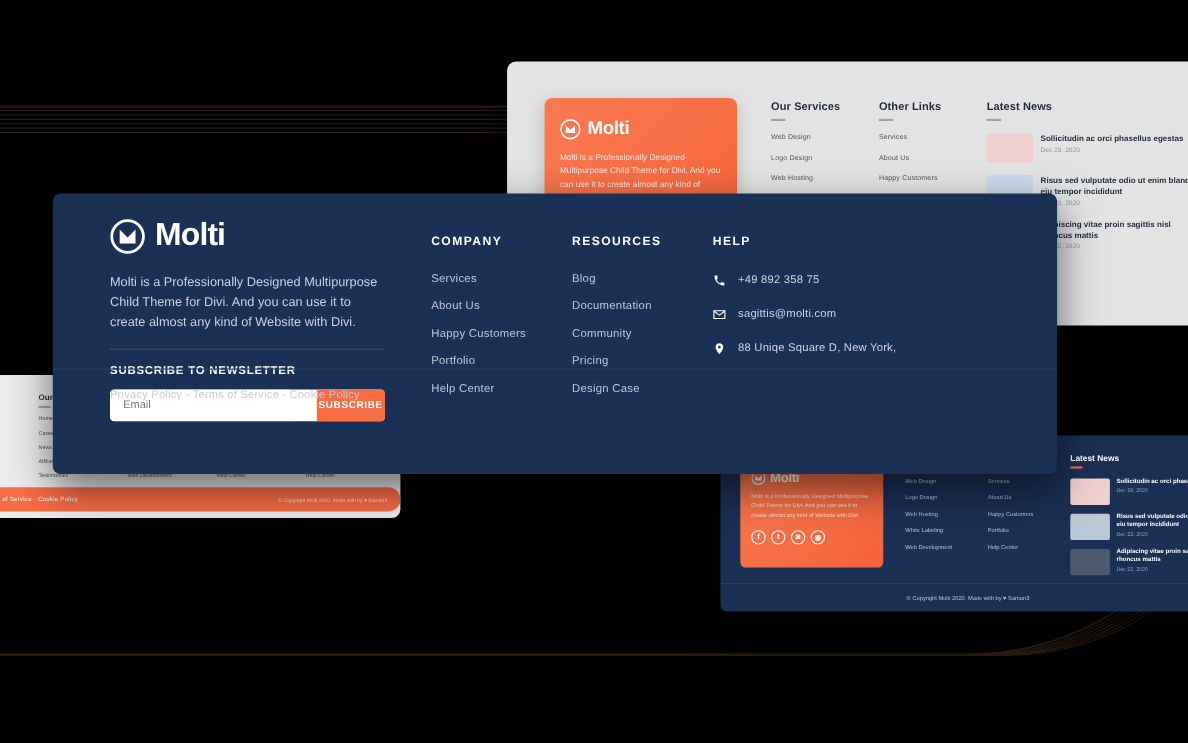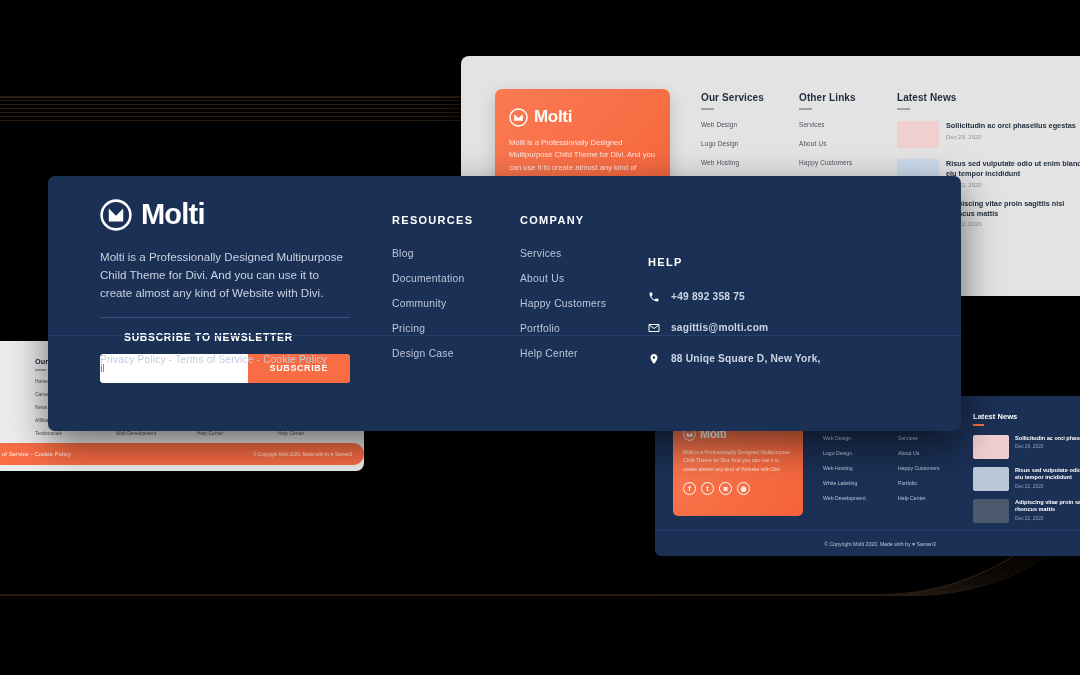--- a/index.html
+++ b/index.html
@@ -60,36 +60,36 @@
     left: 48px; top: 176px; width: 913px; height: 255px;
     background: #1b3055; border-radius: 7px;
   }
   .main-body { position: relative; padding: 24px 0 0 0; height: 207px; }
   .main-left { position: absolute; left: 52px; top: 22px; width: 250px; }
   .m-logo { display: flex; align-items: center; gap: 9px; margin-bottom: 17px; }
   .m-logo .mark { width: 32px; height: 32px; }
   .m-logo .wordmark { color: #fff; font-size: 29px; font-weight: bold; letter-spacing: -.8px; }
   .m-desc { color: #c9d2e0; font-size: 11.6px; line-height: 1.55; margin-bottom: 15px; }
   .m-divider { height: 1px; background: #39507a; margin-bottom: 14px; }
-  .m-sub-h { color: #fff; font-size: 10.4px; font-weight: bold; letter-spacing: .7px; margin-bottom: 11px; margin-left: 24px; }
+  .m-sub-h { color: #fff; font-size: 10.4px; font-weight: bold; letter-spacing: .7px; margin-bottom: 11px; }
   .m-form { display: flex; height: 29px; border-radius: 4px; overflow: hidden; background: #fff; justify-content: flex-end; }
   .m-form input { flex: 1; border: 0; outline: none; padding: 0 12px;
                   font-size: 10px; color: #555; font-family: "Liberation Sans", sans-serif; }
   .m-form button { border: 0; background: #f96d45; color: #fff; font-size: 9px;
-                   font-weight: bold; letter-spacing: .6px; padding: 0 22px; cursor: pointer;
+                   font-weight: bold; letter-spacing: .6px; padding: 0 2px; cursor: pointer;
                    font-family: "Liberation Sans", sans-serif; margin-left: 24px; }
 
   .main-cols { position: absolute; left: 344px; top: 38px; display: flex; }
   .m-col { width: 128px; }
-  .m-col.help { width: 175px; margin-top: 42px; }
+  .m-col.help { width: 175px; }
   .m-h { color: #fff; font-size: 11px; font-weight: bold; letter-spacing: 1.3px; margin-bottom: 22px; }
   .m-li { color: #bcc7da; font-size: 10.3px; margin-bottom: 14px; letter-spacing: .25px; }
   .m-contact { display: flex; align-items: flex-start; gap: 11px; margin-bottom: 17px; }
   .m-contact .ic { width: 12px; height: 12px; flex: 0 0 12px; margin-top: 1px; fill: #fff; }
-  .m-contact .tx { color: #cdd6e5; font-size: 10.2px; line-height: 1.35; letter-spacing: .2px; font-weight: bold; }
+  .m-contact .tx { color: #cdd6e5; font-size: 10.2px; line-height: 1.35; letter-spacing: .2px; }
 
   .main-bar { position: absolute; left: 0; bottom: 0; width: 100%; height: 48px;
               border-top: 1px solid #27406b; display: flex; align-items: center; }
   .main-bar .legal { margin-left: 52px; color: #c2cbdb; font-size: 10px; letter-spacing: .25px; }
 
   
   #panel-botleft {
     left: -71px; top: 341px; width: 435px; height: 130px;
     background: #ececec; border-radius: 8px;
   }
@@ -340,34 +340,34 @@
         <div class="m-divider"></div>
         <div class="m-sub-h">SUBSCRIBE TO NEWSLETTER</div>
         <div class="m-form">
           <input type="text" placeholder="Email" style="">
           <button>SUBSCRIBE</button>
         </div>
       </div>
 
       <div class="main-cols">
         <div class="m-col">
+          <div class="m-h">COMPANY</div>
+          <div class="m-li">Services</div>
+          <div class="m-li">About Us</div>
+          <div class="m-li">Happy Customers</div>
+          <div class="m-li">Portfolio</div>
+          <div class="m-li">Help Center</div>
+        </div>
+        <div class="m-col">
           <div class="m-h">RESOURCES</div>
           <div class="m-li">Blog</div>
           <div class="m-li">Documentation</div>
           <div class="m-li">Community</div>
           <div class="m-li">Pricing</div>
           <div class="m-li">Design Case</div>
-        </div>
-        <div class="m-col">
-          <div class="m-h">COMPANY</div>
-          <div class="m-li">Services</div>
-          <div class="m-li">About Us</div>
-          <div class="m-li">Happy Customers</div>
-          <div class="m-li">Portfolio</div>
-          <div class="m-li">Help Center</div>
         </div>
         <div class="m-col help">
           <div class="m-h">HELP</div>
           <div class="m-contact">
             <svg class="ic" viewBox="0 0 24 24">
               <path d="M6.6 10.8c1.4 2.8 3.8 5.2 6.6 6.6l2.2-2.2c.3-.3.7-.4 1-.2 1.2.4 2.4.6 3.6.6.6 0 1 .4 1 1V20c0 .6-.4 1-1 1C10.6 21 3 13.4 3 4c0-.6.4-1 1-1h3.4c.6 0 1 .4 1 1 0 1.3.2 2.5.6 3.6.1.4 0 .8-.2 1l-2.2 2.2z"></path>
             </svg>
             <span class="tx">+49 892 358 75</span>
           </div>
           <div class="m-contact">

